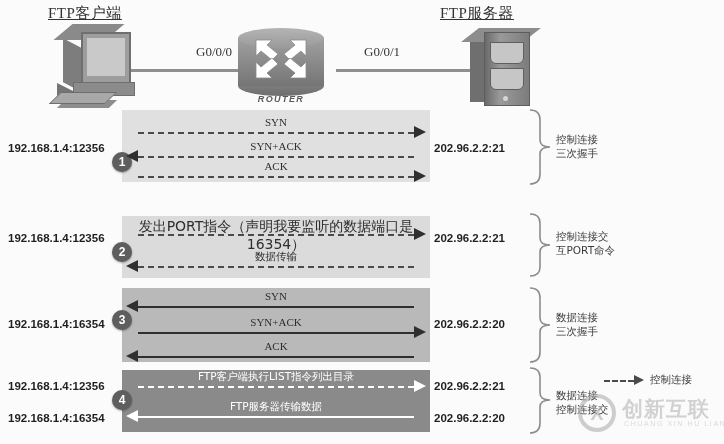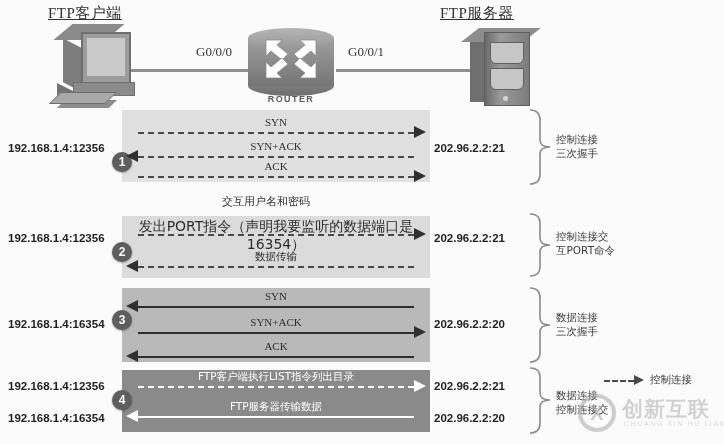--- a/index.html
+++ b/index.html
@@ -62,21 +62,21 @@
     position:absolute; left:0px; top:66px; width:56px; height:12px;
     background:#a8a8a8; border:1px solid #6d6d6d; box-sizing:border-box;
     transform: skewX(-46deg);
   }
   .pc-keyboard2 {
     position:absolute; left:6px; top:74px; width:52px; height:8px;
     background:#8d8d8d; transform: skewX(-46deg);
   }
 
   
-  .router-wrap { position:absolute; left:248px; top:28px; width:86px; height:80px; }
+  .router-wrap { position:absolute; left:238px; top:28px; width:86px; height:80px;font-style:italic; }
   .router-body {
     position:absolute; left:0; top:10px; width:86px; height:48px;
     background: linear-gradient(to bottom,#a0a0a0,#868686 60%,#757575);
   }
   .router-top {
     position:absolute; left:0; top:0px; width:86px; height:20px;
     border-radius:50%;
     background: linear-gradient(to bottom,#b4b4b4,#9a9a9a);
   }
   .router-bottom {
@@ -276,21 +276,21 @@
           <path d="M54 4 L38 4 L43 9 L32 18 L38 24 L49 15 L54 20 Z"></path>
           <path d="M4 42 L20 42 L15 37 L26 28 L20 22 L9 31 L4 26 Z"></path>
           <path d="M54 42 L38 42 L43 37 L32 28 L38 22 L49 31 L54 26 Z"></path>
         </g>
       </svg>
     </div>
     <div class="router-label">ROUTER</div>
   </div>
 
   <div class="iface" style="left:196px; top:44px;">G0/0/0</div>
-  <div class="iface" style="left:348px; top:44px;">G0/0/1</div>
+  <div class="iface" style="left:364px; top:44px;">G0/0/1</div>
 
   <div class="srv-wrap">
     <div class="srv-side"></div>
     <div class="srv-top"></div>
     <div class="srv-front"></div>
     <div class="srv-bay b1"></div>
     <div class="srv-bay b2"></div>
     <div class="srv-dot"></div>
   </div>
 
@@ -320,21 +320,20 @@
   <div class="ip" style="left:434px; top:142px;">202.96.2.2:21</div>
 
   <svg class="bracket" style="left:528px; top:108px;" width="24" height="78">
     <path d="M2 2 Q12 2 12 12 L12 32 Q12 39 22 39 Q12 39 12 46 L12 66 Q12 76 2 76" fill="none" stroke="#8c8c8c" stroke-width="1.6"></path>
   </svg>
   <div class="annot" style="left:556px; top:132px;">
     <div>控制连接</div>
     <div>三次握手</div>
   </div>
 
-  <div class="mid-note" style="left:222px; top:194px;">交互用户名和密码</div>
 
   <div class="block b2">
     <div class="step-badge" style="top:26px;">2</div>
 
     <div class="arrow-row" style="top:4px;">
       <div class="arrow-label cnlbl" style="font-size:14px;">发出PORT指令（声明我要监听的数据端口是16354）</div>
       <div class="arrow-line ln-dash-dark"></div>
       <div class="head right dark"></div>
     </div>
 

